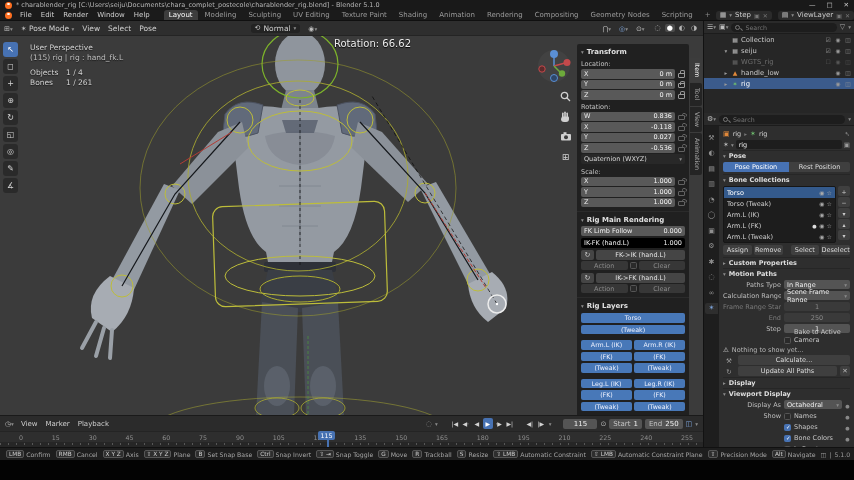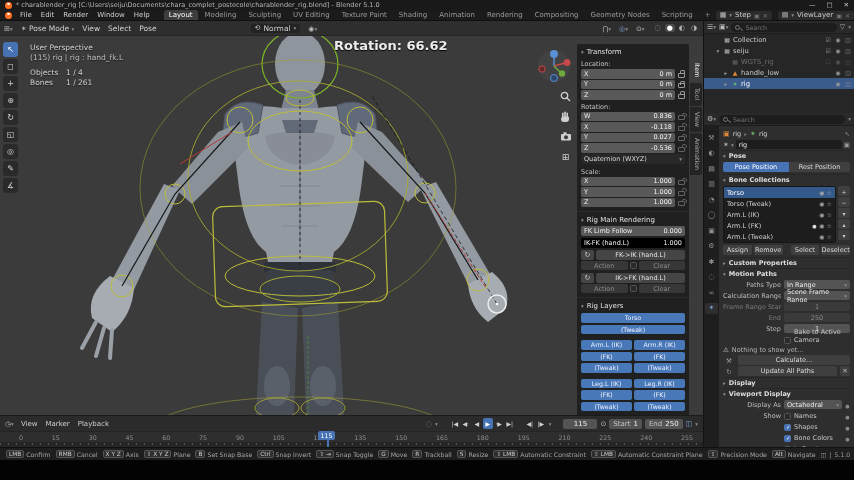--- a/index.html
+++ b/index.html
@@ -28,37 +28,37 @@
   
   .viewport{height:394px;background:#3b3b3b;position:relative;display:flex;flex-direction:column;overflow:hidden}
   .vp-header{height:15px;background:#2e2e2e;border-bottom:1px solid #242424;display:flex;align-items:center;padding:0 4px;gap:8px;font-size:7.5px;color:#d0d0d0;z-index:5;white-space:nowrap}
   .vp-header .grp{display:flex;gap:8px;align-items:center}
   .hicon{color:#bdbdbd;font-size:7px}
   .caret{color:#8a8a8a;font-size:5.5px}
   .shadeballs{display:flex;gap:2px;align-items:center;font-size:7px;color:#b5b5b5}
   .shadeballs .b{padding:0 2px;border-radius:2px}
   .shadeballs .b.active{background:#4b4b4b;color:#fff}
   .vp-body{position:relative;flex:1}
-  .hud-rot{position:absolute;left:334px;top:2px;font-size:13px;font-weight:bold;color:#ededed;text-shadow:0 1px 1px #000;z-index:4}
+  .hud-rot{position:absolute;left:334px;top:2px;font-size:10px;font-weight:normal;color:#ededed;text-shadow:0 1px 1px #000;z-index:4}
   .overlay-info{position:absolute;left:30px;top:7px;z-index:4;color:#d4d4d4;font-size:7.5px;text-shadow:0 1px 1px rgba(0,0,0,.6);line-height:10px}
   .overlay-info .sub{color:#c0c0c0}
   .ov-grid{display:grid;grid-template-columns:36px auto;margin-top:5px;line-height:9.5px}
   
   .vtoolbar{position:absolute;left:3px;top:6px;display:flex;flex-direction:column;gap:2px;z-index:4}
   .tool{width:15px;height:15px;background:rgba(40,40,40,.85);border-radius:3px;display:flex;align-items:center;justify-content:center;color:#d5d5d5;font-size:8px}
   .tool.active{background:#4772b3;color:#fff}
   
   .navgizmo{position:absolute;left:536px;top:12px;z-index:4}
   .vp-sideicons{position:absolute;left:559px;top:54px;display:flex;flex-direction:column;gap:7px;z-index:4;color:#d0d0d0}
   .sideicon{width:13px;height:13px;display:flex;align-items:center;justify-content:center;font-size:9px}
   
   .npanel{position:absolute;top:8px;right:14px;width:112px;background:rgba(31,31,31,.94);z-index:6;border-radius:2px;padding-bottom:3px}
   .np-sec{padding:2px 4px 3px 4px;border-top:1px solid #2b2b2b}
   .np-sec:first-child{border-top:none}
-  .np-h{font-size:7px;color:#e0e0e0;font-weight:normal;padding:2px 0;display:flex;gap:3px;align-items:center}
+  .np-h{font-size:7px;color:#e0e0e0;font-weight:bold;padding:2px 0;display:flex;gap:3px;align-items:center}
   .np-lab{font-size:6.5px;color:#c2c2c2;padding:2px 0 1px 0}
   .trow{display:flex;align-items:center;gap:3px;margin-bottom:1px}
   .tfield{flex:1;background:#595959;border-radius:2px;height:9.5px;display:flex;align-items:center;justify-content:space-between;padding:0 3px;font-size:6.5px}
   .taxis{color:#e8e8e8}.tval{color:#f4f4f4}
   .lock{position:relative;width:7px;height:5px;border:1px solid #9a9a9a;border-radius:1px;margin-top:3px;flex:0 0 auto}
   .lock::before{content:"";position:absolute;left:1px;top:-3.5px;width:3px;height:3px;border:1px solid #9a9a9a;border-bottom:none;border-radius:2px 2px 0 0}
   .unlocked .lock{opacity:.55}
   .unlocked .lock::before{left:3px;transform:rotate(18deg)}
   .np-drop{background:#282828;border-radius:2px;height:10px;display:flex;align-items:center;justify-content:space-between;padding:0 3px;font-size:6.5px;color:#d5d5d5;margin:1px 0 2px 0}
   .slider{background:#595959;border-radius:2px;height:10px;display:flex;align-items:center;justify-content:space-between;padding:0 3px;font-size:6.5px;color:#f0f0f0;margin-bottom:2px}
@@ -81,21 +81,21 @@
   
   .rightcol{width:151px;display:flex;flex-direction:column;border-left:1px solid #121212}
   .outliner{height:92px;background:#262626;display:flex;flex-direction:column}
   .ol-header{height:13px;background:#2a2a2a;border-bottom:1px solid #1c1c1c;display:flex;align-items:center;gap:3px;padding:0 3px}
   .search{flex:1;background:#1d1d1d;border:none;border-radius:7px;height:9px;color:#9a9a9a;font-size:6.3px;padding:0 6px 0 14px;font-family:"DejaVu Sans",sans-serif;min-width:0}
   .magwrap{position:relative;flex:1;display:flex}
   .mag{position:absolute;left:4px;top:2px;width:5px;height:5px;border:1px solid #777;border-radius:50%}
   .mag::after{content:"";position:absolute;left:3.5px;top:3.5px;width:3px;height:1px;background:#777;transform:rotate(45deg)}
   .ol-rows{flex:1;overflow:hidden}
   .ol-row{height:11px;display:flex;align-items:center;gap:2px;font-size:6.8px;color:#c8c8c8;padding-right:2px}
-  .ol-row.indent0{padding-left:3px}.ol-row.indent1{padding-left:11px}.ol-row.indent2{padding-left:19px}
+  .ol-row.indent0{padding-left:3px}.ol-row.indent1{padding-left:19px}.ol-row.indent2{padding-left:19px}
   .ol-row.selected{background:#3b5b8c;color:#fff}
   .ol-row.dim{opacity:.42}
   .ol-exp{width:6px;color:#9a9a9a;font-size:5.5px;text-align:center}
   .ol-glyph{width:8px;text-align:center;font-size:6px;color:#b9b9b9}
   .ol-glyph.orange{color:#e0883a}.ol-glyph.green{color:#6fbf6f}
   .ol-label{flex:1;overflow:hidden;white-space:nowrap}
   .ol-ico{font-size:5.8px;color:#999;width:8px;text-align:center}
   
   .props{flex:1;display:flex;flex-direction:column;background:#2e2e2e;overflow:hidden}
   .pr-header{height:13px;background:#2a2a2a;border-bottom:1px solid #1c1c1c;display:flex;align-items:center;gap:3px;padding:0 3px}

